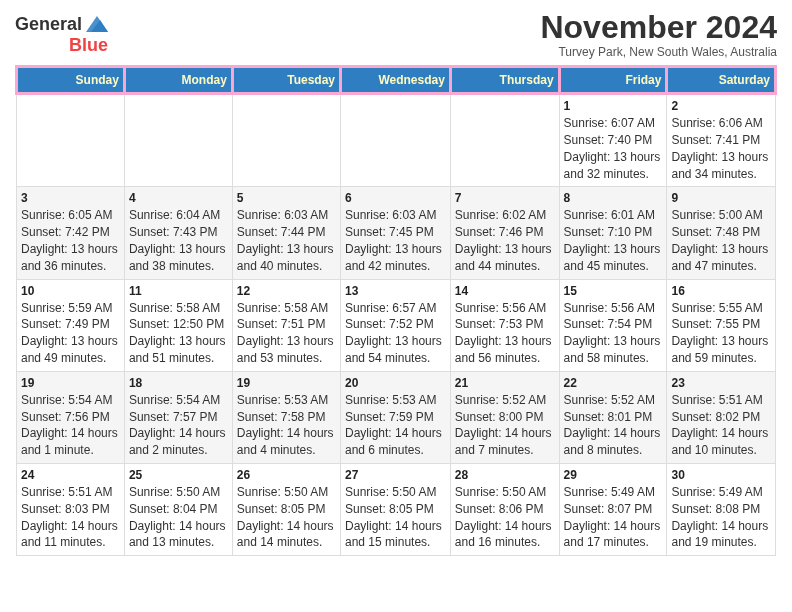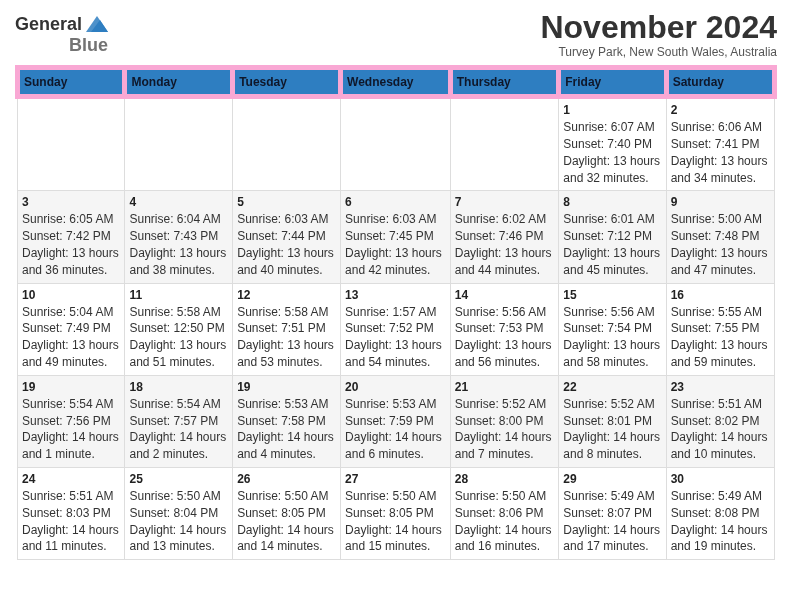--- a/index.html
+++ b/index.html
@@ -47,26 +47,26 @@
       font-weight: normal;
     }
     .calendar {
       width: 100%;
       border-collapse: collapse;
       border: 1px solid #ccc;
       font-size: 11px;
     }
     .calendar thead th {
       background: #2e7ec1;
-      color: #0f172a;
+      color: #fef9c3;
       font-size: 12px;
       font-weight: bold;
       padding: 5px 4px;
-      text-align: left;
-      border: 5px solid #f9a8d4;
+      text-align: right;
+      border: 3px solid #f9a8d4;
     }
     .calendar tbody td {
       vertical-align: top;
       border: 1px solid #ddd;
       padding: 4px 4px;
       width: 113px;
       min-height: 80px;
       height: 90px;
       background: #fff;
     }
@@ -96,21 +96,21 @@
   <div class="header">
     <div class="logo">
       <div class="logo-row">
         <span style="font-size:18px;font-weight:bold;color:#333;">General</span>
         <svg width="22" height="20" viewBox="0 0 22 20" style="margin-left:2px;margin-top:-2px;">
           <polygon points="0,18 11,2 22,18" fill="#2e7ec1" opacity="0.85"></polygon>
           <polygon points="5,18 14,6 22,18" fill="#2e7ec1"></polygon>
         </svg>
       </div>
       <div>
-        <span style="font-size:18px;font-weight:bold;color:#737373;">Blue</span>
+        <span style="font-size:18px;font-weight:bold;color:#ef4444;">Blue</span>
       </div>
     </div>
     <div class="title-block">
       <div class="month-title">November 2024</div>
       <div class="subtitle">Turvey Park, New South Wales, Australia</div>
     </div>
   </div>
 
   <table class="calendar">
     <thead>
@@ -186,38 +186,38 @@
           <div class="cell-info">
             <span>Sunrise: 6:02 AM</span><br>
             <span>Sunset: 7:46 PM</span><br>
             <span>Daylight: 13 hours and 44 minutes.</span>
           </div>
         </td>
           <td>
           <span class="cell-date">8</span>
           <div class="cell-info">
             <span>Sunrise: 6:01 AM</span><br>
-            <span>Sunset: 7:12 PM</span><br>
+            <span>Sunset: 7:10 PM</span><br>
             <span>Daylight: 13 hours and 45 minutes.</span>
           </div>
         </td>
           <td>
           <span class="cell-date">9</span>
           <div class="cell-info">
             <span>Sunrise: 5:00 AM</span><br>
             <span>Sunset: 7:48 PM</span><br>
             <span>Daylight: 13 hours and 47 minutes.</span>
           </div>
         </td>
         </tr>
         <tr>
           <td>
           <span class="cell-date">10</span>
           <div class="cell-info">
-            <span>Sunrise: 5:04 AM</span><br>
+            <span>Sunrise: 5:59 AM</span><br>
             <span>Sunset: 7:49 PM</span><br>
             <span>Daylight: 13 hours and 49 minutes.</span>
           </div>
         </td>
           <td>
           <span class="cell-date">11</span>
           <div class="cell-info">
             <span>Sunrise: 5:58 AM</span><br>
             <span>Sunset: 12:50 PM</span><br>
             <span>Daylight: 13 hours and 51 minutes.</span>
@@ -227,21 +227,21 @@
           <span class="cell-date">12</span>
           <div class="cell-info">
             <span>Sunrise: 5:58 AM</span><br>
             <span>Sunset: 7:51 PM</span><br>
             <span>Daylight: 13 hours and 53 minutes.</span>
           </div>
         </td>
           <td>
           <span class="cell-date">13</span>
           <div class="cell-info">
-            <span>Sunrise: 1:57 AM</span><br>
+            <span>Sunrise: 6:57 AM</span><br>
             <span>Sunset: 7:52 PM</span><br>
             <span>Daylight: 13 hours and 54 minutes.</span>
           </div>
         </td>
           <td>
           <span class="cell-date">14</span>
           <div class="cell-info">
             <span>Sunrise: 5:56 AM</span><br>
             <span>Sunset: 7:53 PM</span><br>
             <span>Daylight: 13 hours and 56 minutes.</span>

